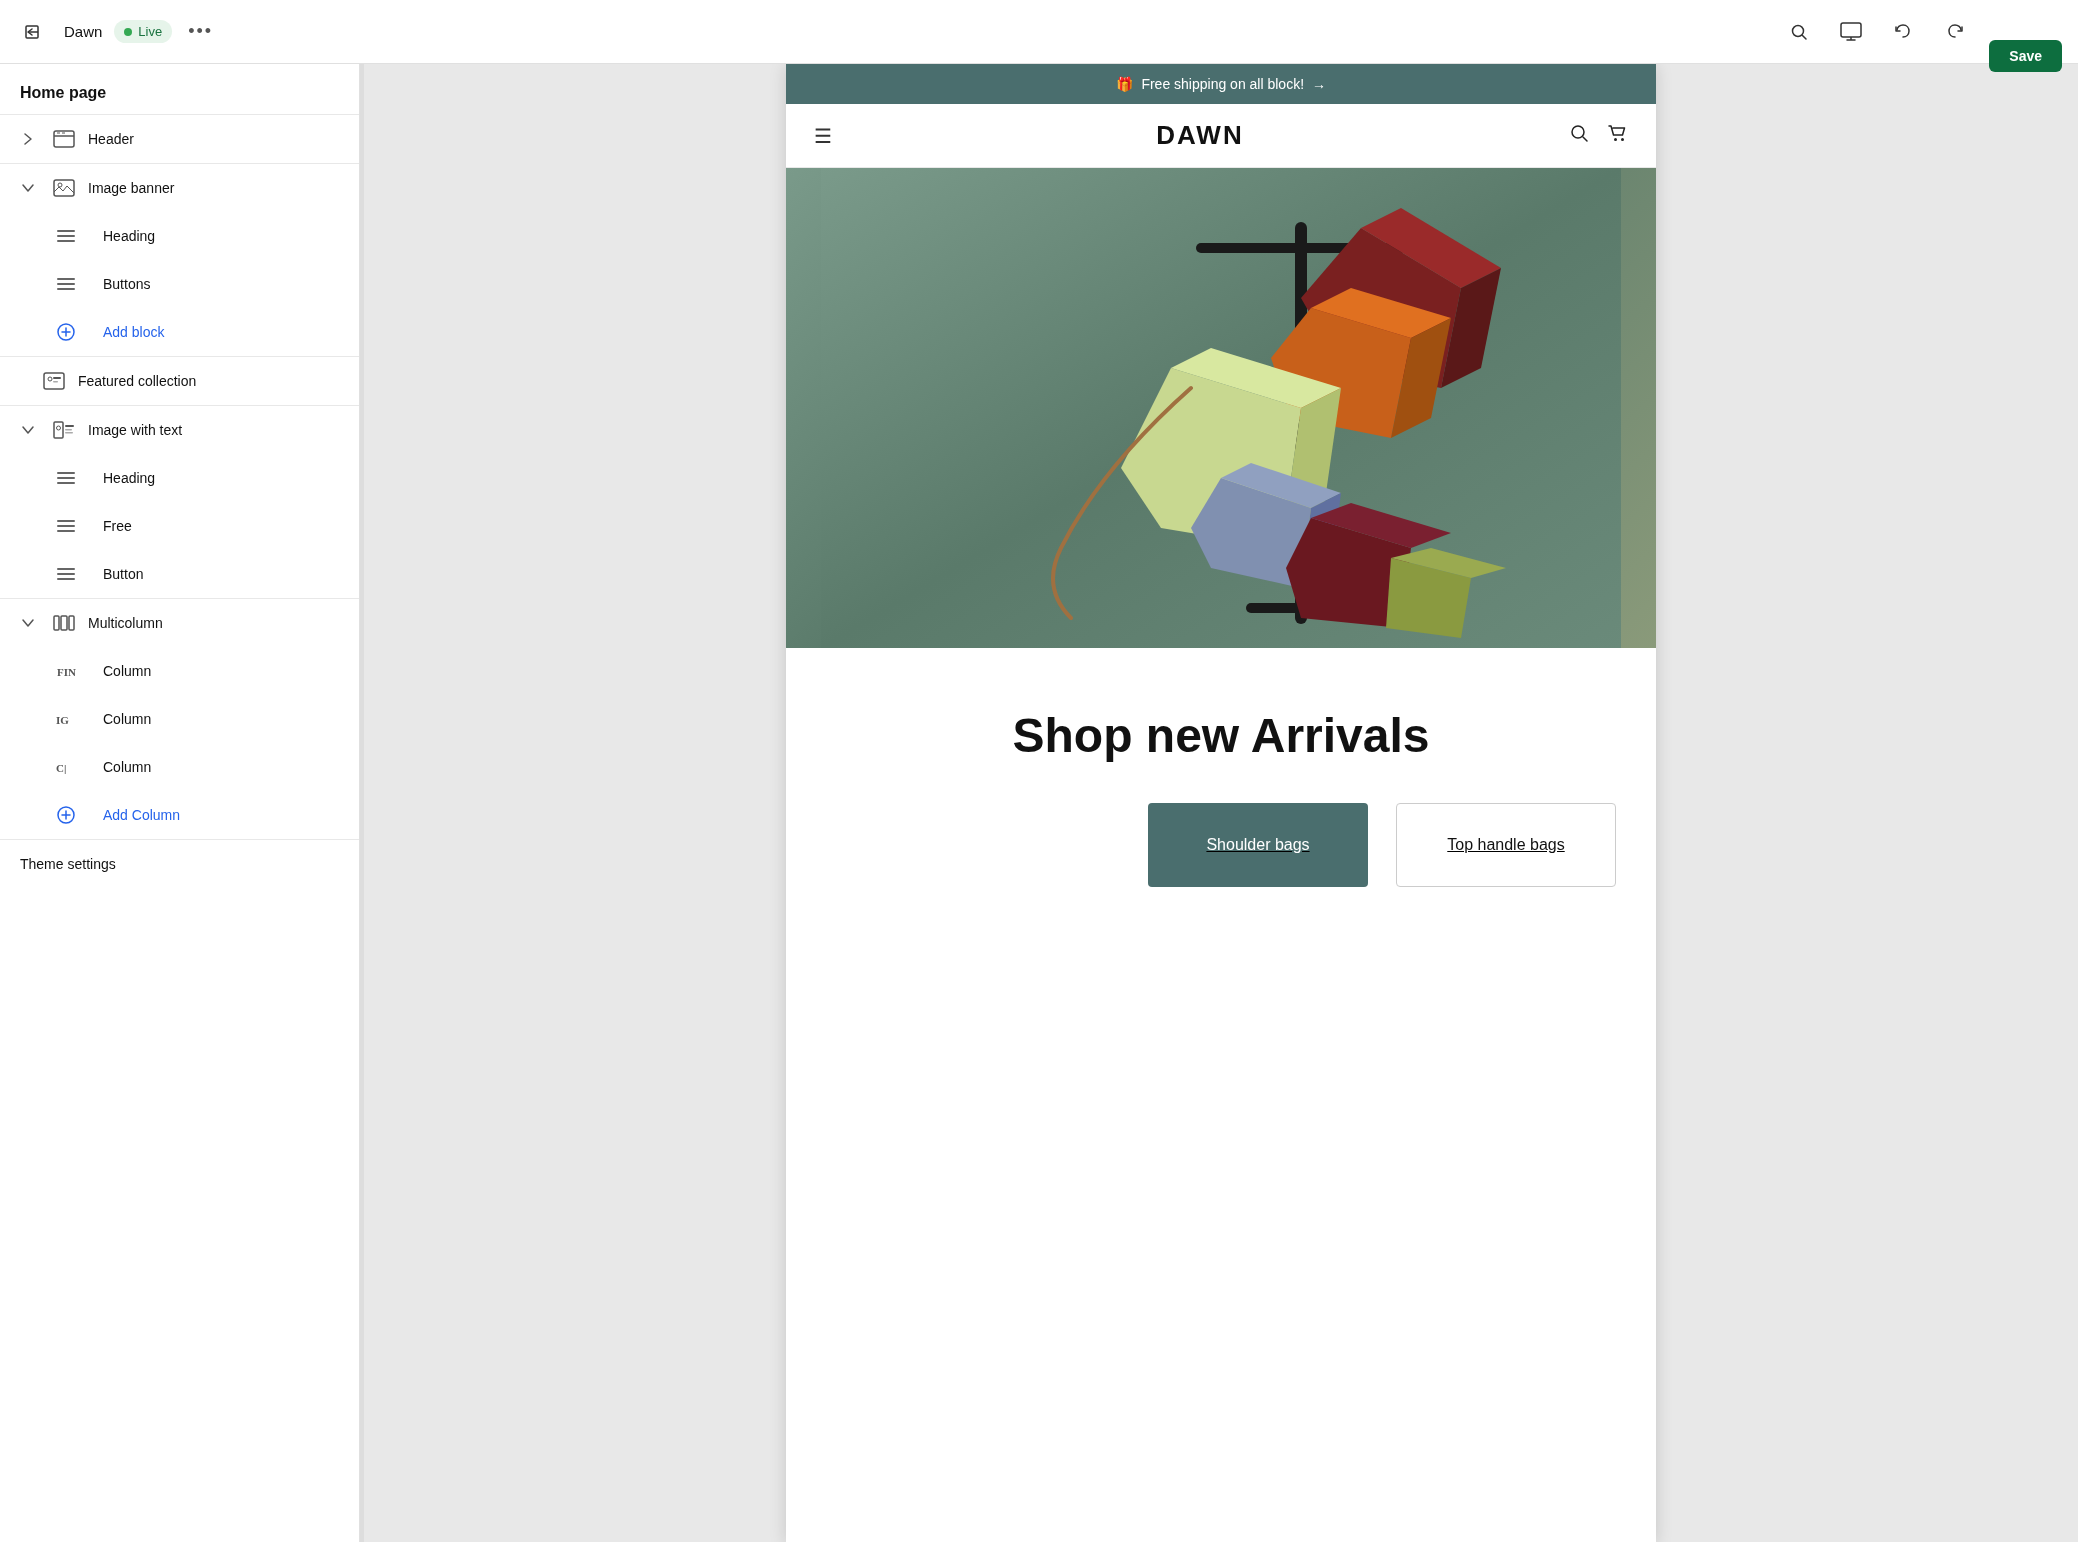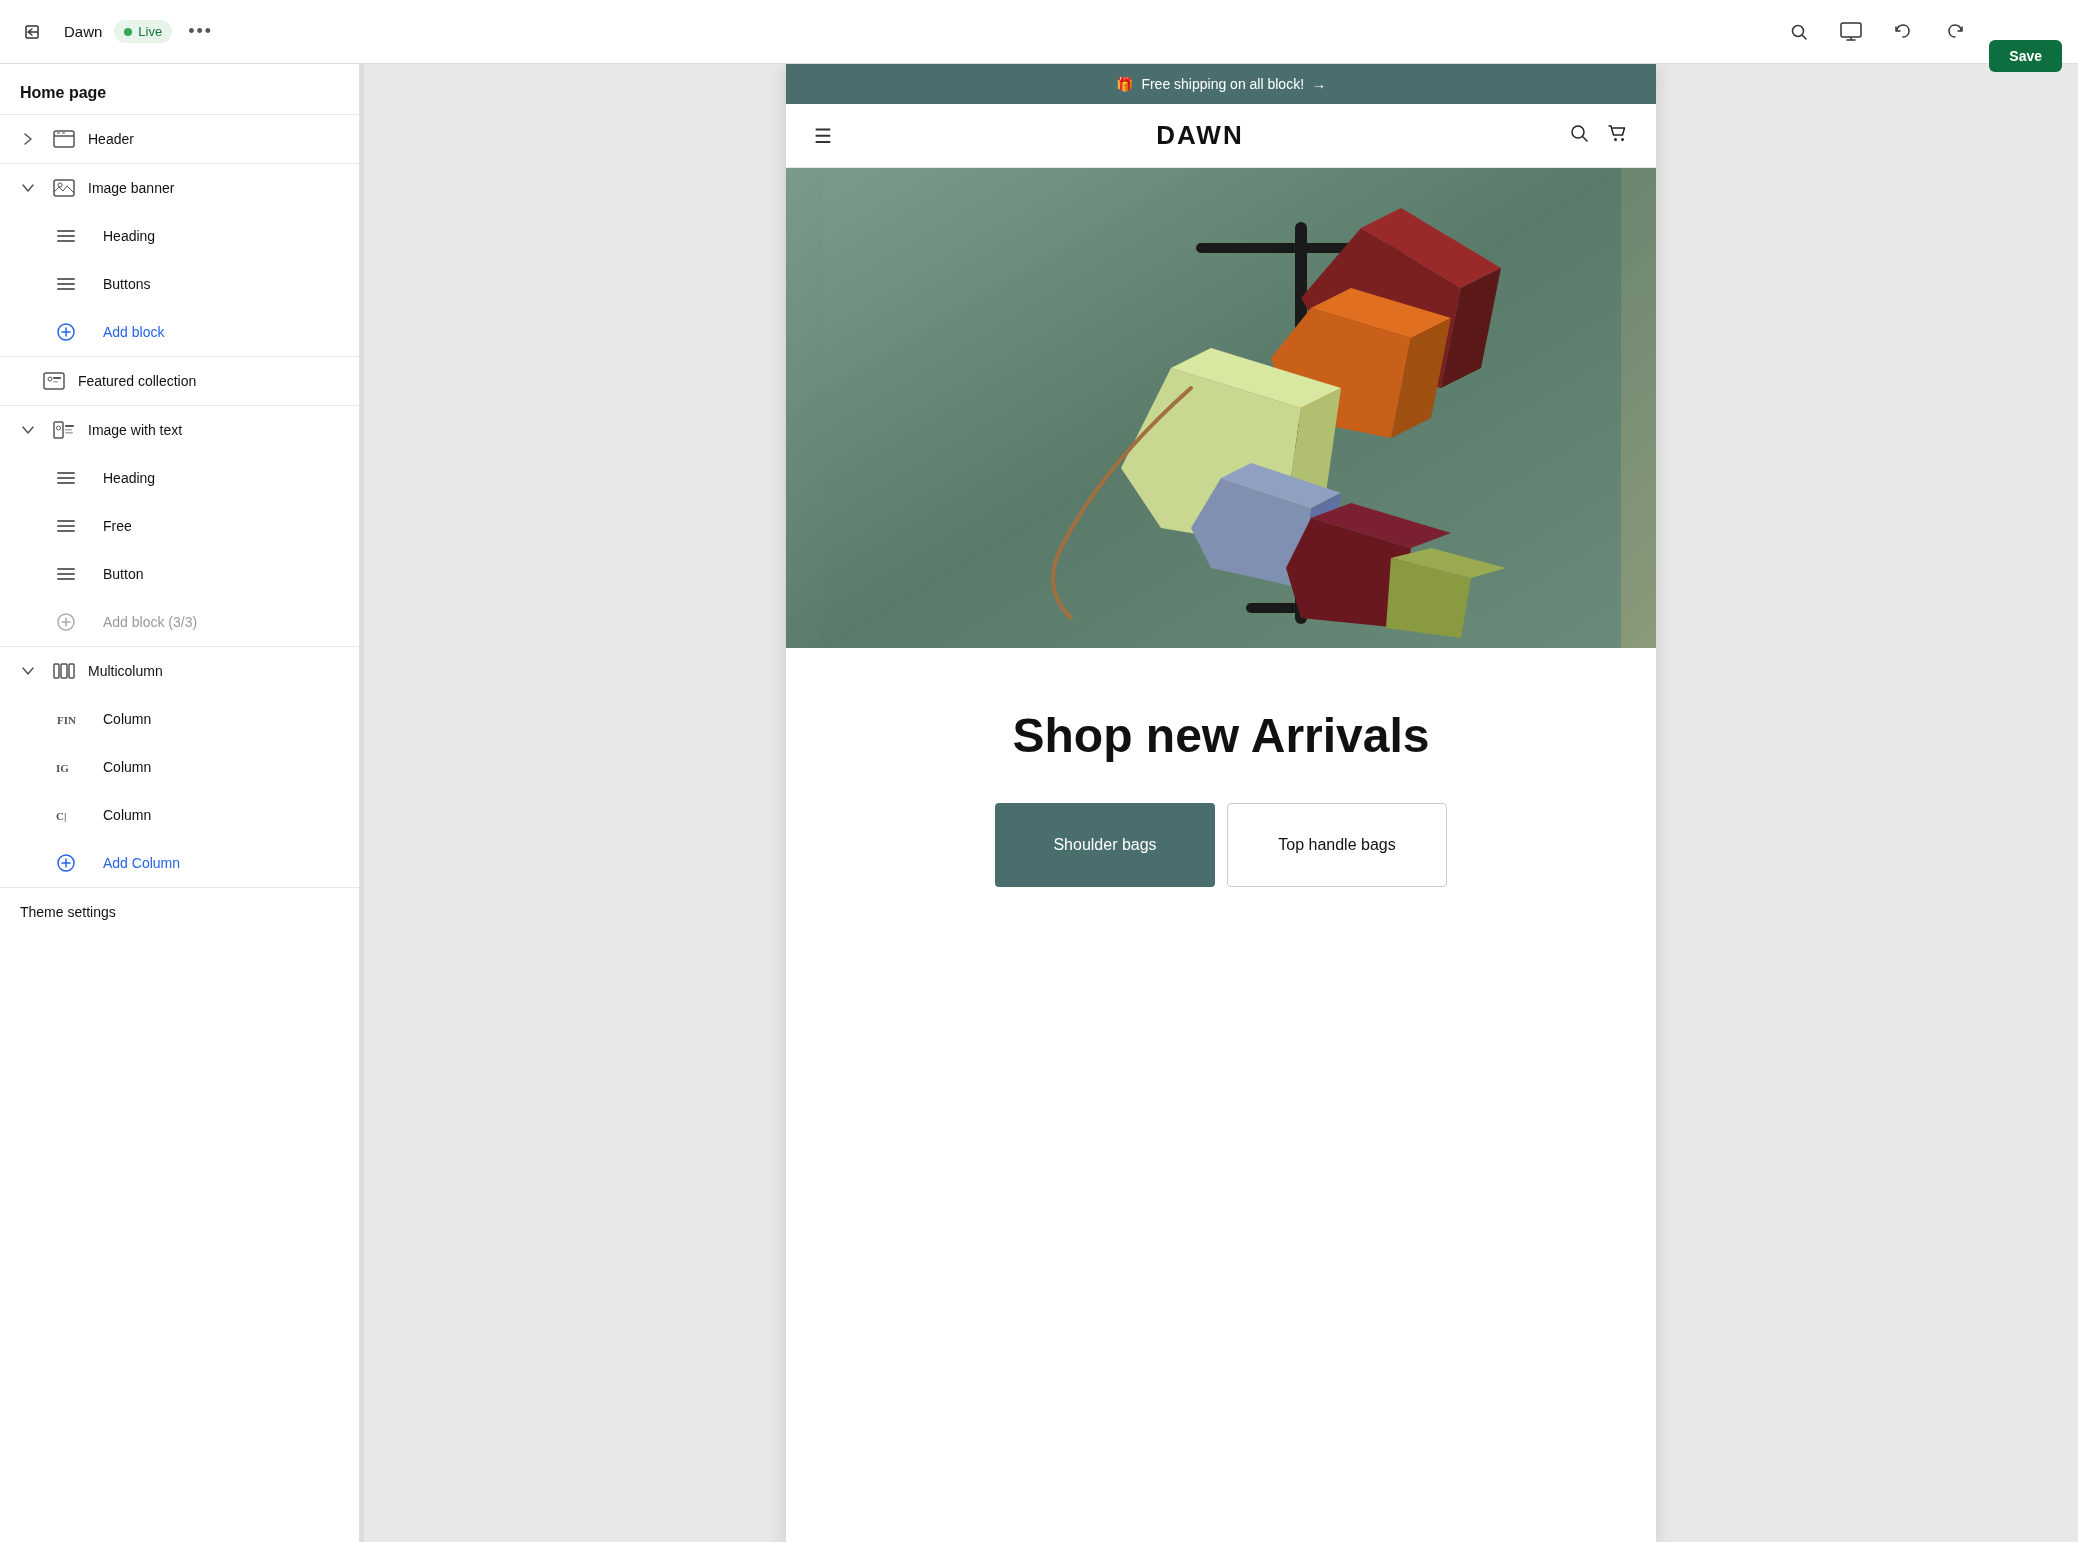--- a/index.html
+++ b/index.html
@@ -103,21 +103,21 @@
       background: linear-gradient(135deg, #7a9a8a 0%, #5a7a6a 40%, #8a9a7a 100%);
       position: relative; overflow: hidden; display: flex; align-items: center; justify-content: center;
     }
     
 
     
     .shop-section {
       padding: 60px 40px 40px; text-align: center; background: #fff;
     }
     .shop-title { font-size: 48px; font-weight: 700; color: #111; margin-bottom: 40px; }
-    .shop-buttons { display: flex; gap: 12px; justify-content: center; flex-wrap: wrap; }
+    .shop-buttons { display: flex; gap: 28px; justify-content: flex-end; flex-wrap: wrap; text-decoration: underline; }
     .shop-btn-primary {
       background: #4a6e6e; color: #fff; border: none; border-radius: 4px;
       padding: 16px 48px; font-size: 16px; cursor: pointer; font-weight: 500;
       min-width: 220px;
     }
     .shop-btn-secondary {
       background: #fff; color: #111; border: 1px solid #ccc; border-radius: 4px;
       padding: 32px 48px; font-size: 16px; cursor: pointer; font-weight: 500;
       min-width: 220px;
     }
@@ -305,30 +305,20 @@
         <div class="sidebar-item-icon">
           <div class="block-lines-icon">
               <span></span>
               <span></span>
               <span></span>
             </div>
         </div>
         <span class="sidebar-item-label">Button</span>
       </div>
 
-      <div class="sidebar-item sidebar-item-indent">
-        <div class="sidebar-item-icon">
-          <svg width="20" height="20" viewBox="0 0 20 20" fill="none">
-            <circle cx="10" cy="10" r="8" stroke="#aaa" stroke-width="1.5" fill="none"></circle>
-            <line x1="10" y1="6" x2="10" y2="14" stroke="#aaa" stroke-width="1.5" stroke-linecap="round"></line>
-            <line x1="6" y1="10" x2="14" y2="10" stroke="#aaa" stroke-width="1.5" stroke-linecap="round"></line>
-          </svg>
-        </div>
-        <span class="sidebar-item-label disabled">Add block (3/3)</span>
-      </div>
     </div>
 
     <div class="sidebar-section">
       <div class="sidebar-item">
         <svg class="chevron-icon" viewBox="0 0 16 16" fill="none">
           <polyline points="3,5 8,11 13,5" stroke="#555" stroke-width="1.5" stroke-linecap="round" stroke-linejoin="round"></polyline>
         </svg>
         <div class="sidebar-item-icon">
           <svg width="24" height="24" viewBox="0 0 24 24" fill="none">
             <rect x="2" y="5" width="5" height="14" rx="1" stroke="#555" stroke-width="1.5" fill="none"></rect>

